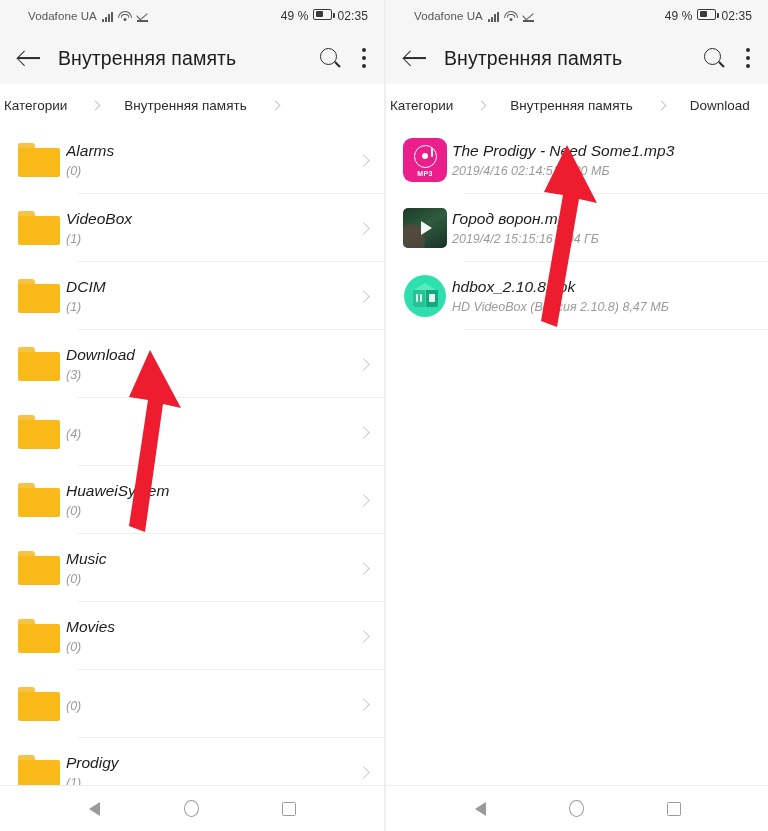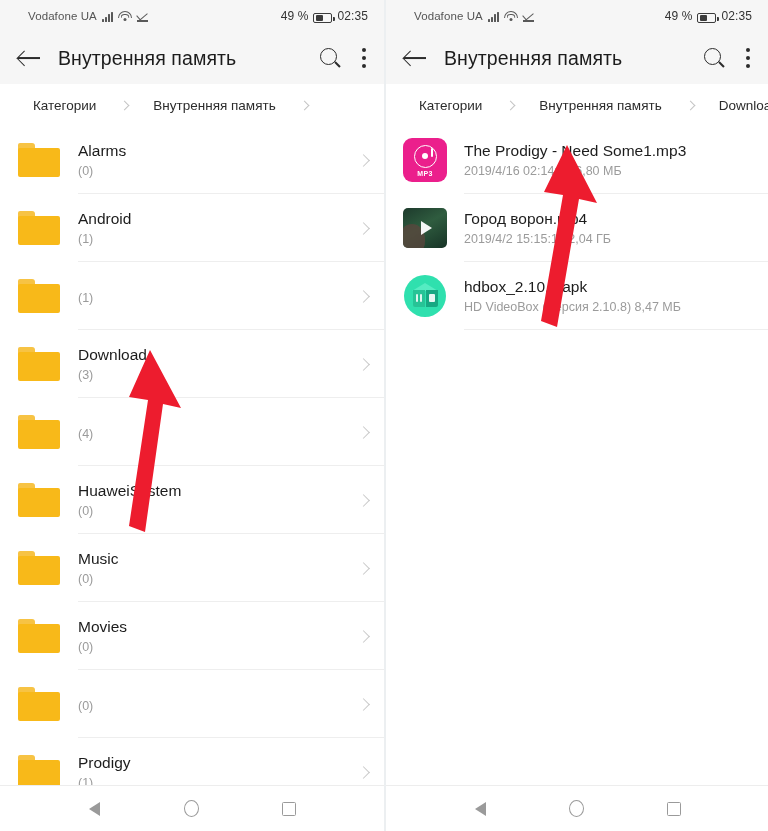--- a/index.html
+++ b/index.html
@@ -39,21 +39,21 @@
     padding: 0 16px 0 28px;
     flex-shrink: 0;
     font-size: 11.5px;
     color: #4a4a4a;
     letter-spacing: .1px;
   }
   .sb-left { display: flex; align-items: center; gap: 5px; }
   .sb-carrier { font-size: 11.5px; color: #555; }
   .sb-right {
     margin-left: auto;
-    display: flex; align-items: flex-end; gap: 5px;
+    display: flex; align-items: flex-start; gap: 5px;
     font-size: 12px; color: #333;
   }
 
   .ico-signal { display: flex; align-items: flex-end; gap: 1.2px; height: 11px; }
   .ico-signal i { width: 2px; background: #595959; display: block; border-radius: .5px; }
   .ico-signal i:nth-child(1){height:3px}
   .ico-signal i:nth-child(2){height:5px}
   .ico-signal i:nth-child(3){height:7.5px}
   .ico-signal i:nth-child(4){height:10px}
 
@@ -138,21 +138,21 @@
 
   .ico-more { width: 5px; height: 21px; display: flex; flex-direction: column;
               justify-content: center; align-items: center; gap: 3.6px; cursor: pointer; }
   .ico-more i { width: 4px; height: 4px; border-radius: 50%; background: #2b2b2b; display: block; }
 
   
   .breadcrumb {
     height: 42px;
     display: flex;
     align-items: center;
-    padding: 0 33px;
+    padding: 0 4px;
     background: #fff;
     flex-shrink: 0;
     gap: 18px;
     font-size: 13.5px;
   }
   .crumb { color: #2c2c2c; white-space: nowrap; cursor: pointer; }
   .crumb-sep {
     width: 7px; height: 7px;
     border-right: 1.5px solid #c4c4c4; border-top: 1.5px solid #c4c4c4;
     transform: rotate(45deg);
@@ -176,21 +176,21 @@
     content: "";
     position: absolute;
     left: 78px; right: 0; bottom: 0;
     height: 1px; background: #eeeeee;
   }
   .row-icon {
     width: 46px; height: 46px;
     flex-shrink: 0;
     display: flex; align-items: center; justify-content: center;
   }
-  .row-text { margin-left: 16px; flex: 1; min-width: 0; }
+  .row-text { margin-left: 4px; flex: 1; min-width: 0; font-style: italic; }
   .row-title {
     font-size: 15.5px; color: #1c1c1c; line-height: 1.25;
     white-space: nowrap; overflow: hidden; text-overflow: ellipsis;
   }
   .row-sub {
     font-size: 12.5px; color: #9b9b9b; margin-top: 4px; line-height: 1.2;
     white-space: nowrap; overflow: hidden; text-overflow: ellipsis;
   }
   .row-chevron {
     width: 9px; height: 9px;
@@ -389,34 +389,35 @@
       </div>
 
       <div class="row">
         <div class="row-icon">
             <div class="folder">
               <div class="tab"></div>
               <div class="body"></div>
             </div>
           </div>
         <div class="row-text">
-          <div class="row-title">Android</div>
+          <div class="row-title">VideoBox</div>
           <div class="row-sub">(1)</div>
         </div>
         <div class="row-chevron"></div>
       </div>
 
       <div class="row">
         <div class="row-icon">
             <div class="folder">
               <div class="tab"></div>
               <div class="body"></div>
             </div>
           </div>
         <div class="row-text">
+          <div class="row-title">DCIM</div>
           <div class="row-sub">(1)</div>
         </div>
         <div class="row-chevron"></div>
       </div>
 
       <div class="row">
         <div class="row-icon">
             <div class="folder">
               <div class="tab"></div>
               <div class="body"></div>

